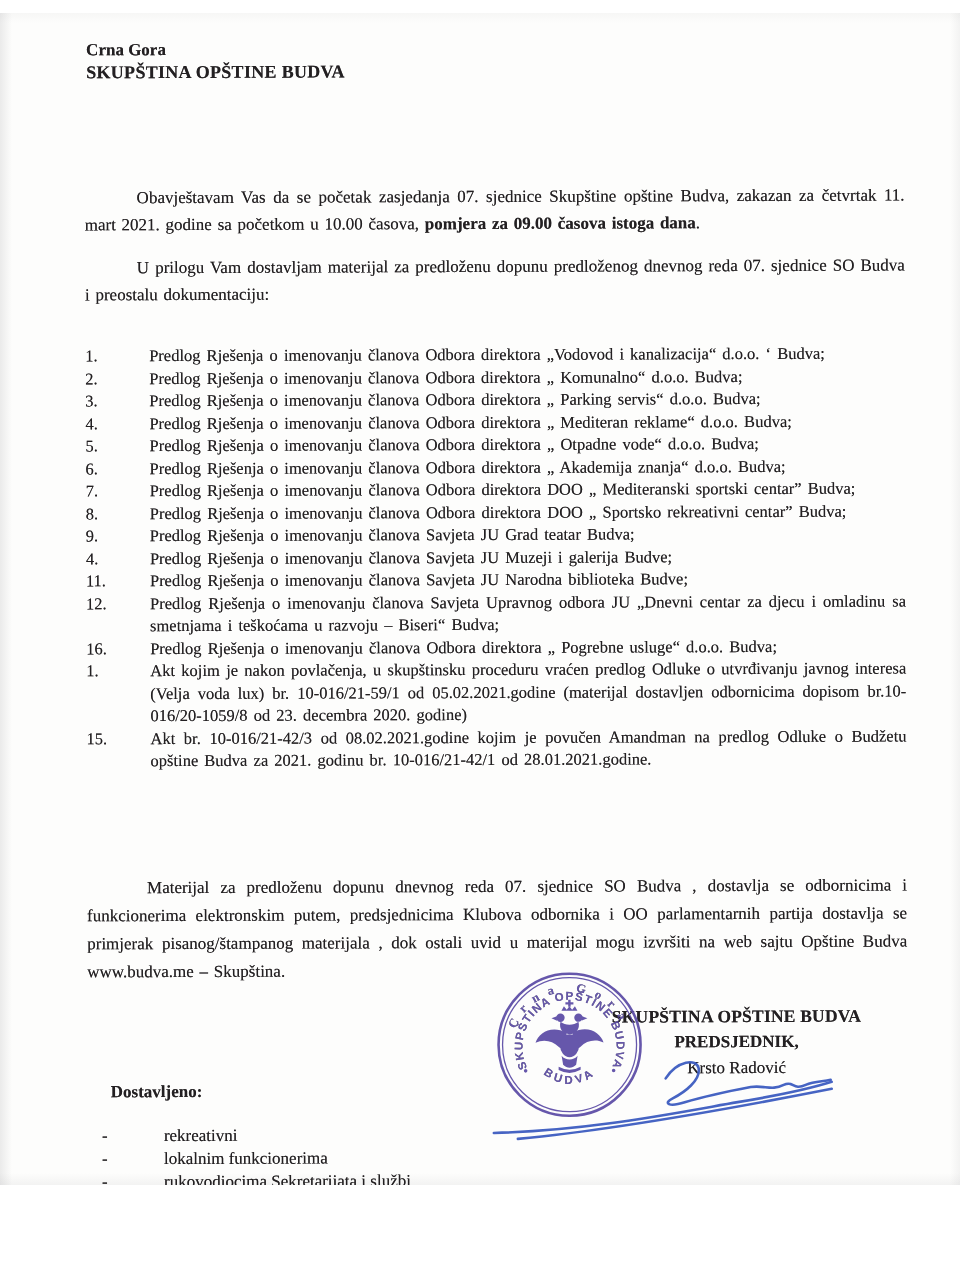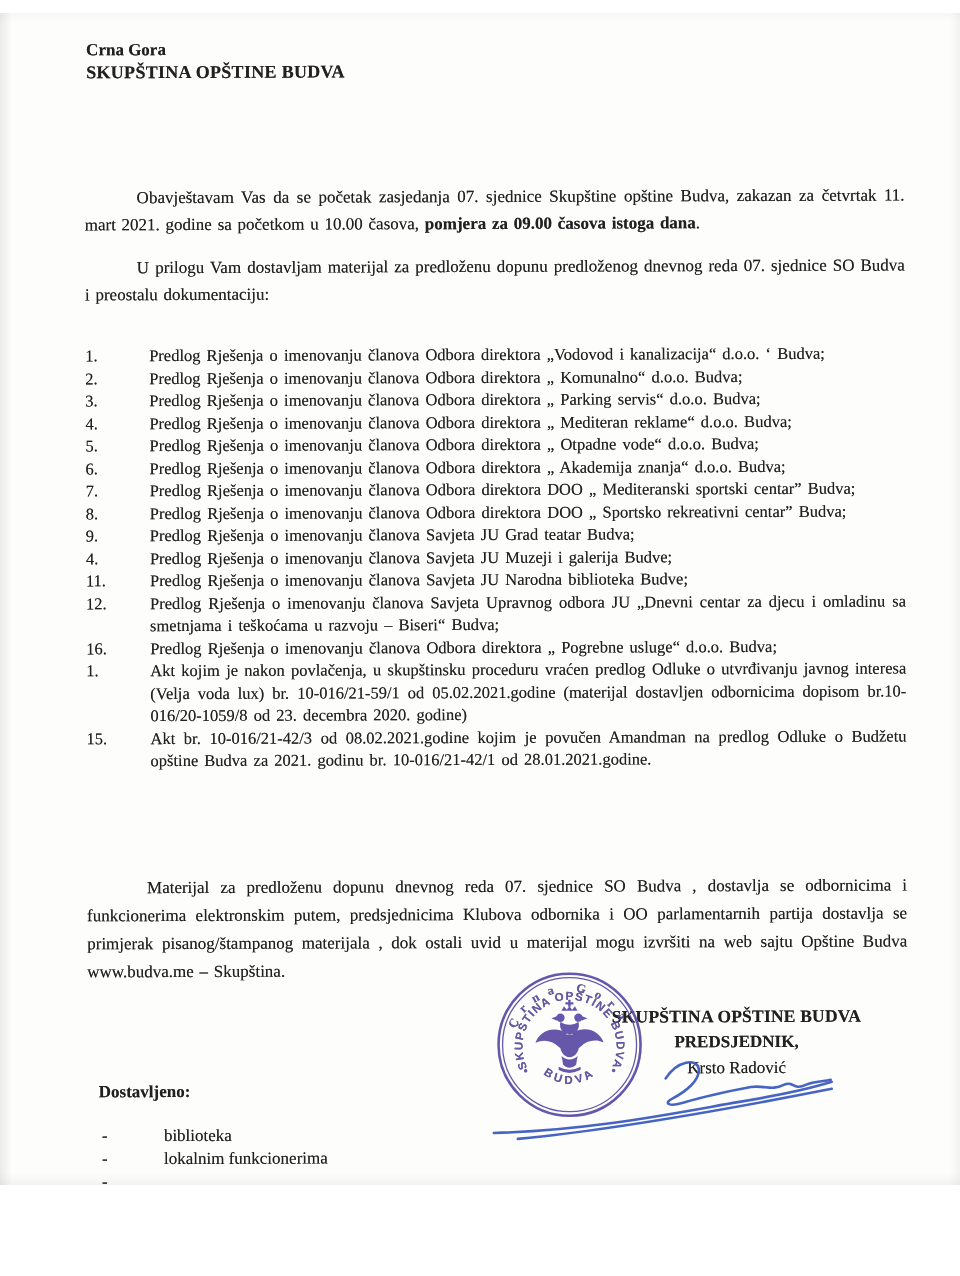--- a/index.html
+++ b/index.html
@@ -40,21 +40,21 @@
   .item .txt{flex:1 1 auto;text-align:justify;word-spacing:2px;}
   
   .sigblock{position:absolute;left:575px;top:991px;width:320px;text-align:center;
             font-size:17px;line-height:26px;}
   .sigblock .org{font-weight:bold;font-size:17.5px;letter-spacing:.2px;}
   .sigblock .role{font-weight:bold;}
   
   .stamp{position:absolute;left:493px;top:957px;width:150px;height:150px;opacity:.92;}
   .handsig{position:absolute;left:486px;top:1042px;width:352px;height:90px;}
   
-  .delivered-title{position:absolute;left:97px;top:1068px;font-size:17px;font-weight:bold;}
+  .delivered-title{position:absolute;left:109px;top:1068px;font-size:17px;font-weight:bold;}
   .delivered{position:absolute;left:100px;top:1110px;font-size:17px;line-height:23px;}
   .drow{display:flex;}
   .drow .dash{flex:0 0 62px;}
 </style>
 </head>
 <body>
 
 <div class="page">
   <div class="content txtblur">
 
@@ -179,28 +179,29 @@
         <path d="M 178 24 C 190 6 209 4 211 14 C 213 26 197 38 185 44 C 175 49 181 53 197 48 C 221 41 247 36 263 33 C 277 31 284 37 296 31 C 306 26 305 37 318 31 C 327 27 336 28 343 26"></path>
         <path d="M 6 78 C 100 76 180 60 250 48 C 300 40 328 33 344 28"></path>
         <path d="M 30 84 C 120 76 230 57 344 35"></path>
       </g>
     </svg>
 
     <div class="delivered-title">Dostavljeno:</div>
     <div class="delivered">
       <div class="drow">
           <span class="dash">-</span>
-          <span>biblioteka</span>
+          <span>rekreativni</span>
         </div>
       <div class="drow">
           <span class="dash">-</span>
           <span>lokalnim funkcionerima</span>
         </div>
       <div class="drow">
           <span class="dash">-</span>
+          <span>rukovodiocima Sekretarijata i službi</span>
         </div>
       <div class="drow">
           <span class="dash">-</span>
           <span>medijima Crna Gora</span>
         </div>
       <div class="drow">
           <span class="dash">-</span>
         </div>
       <div class="drow">
           <span class="dash">-</span>

